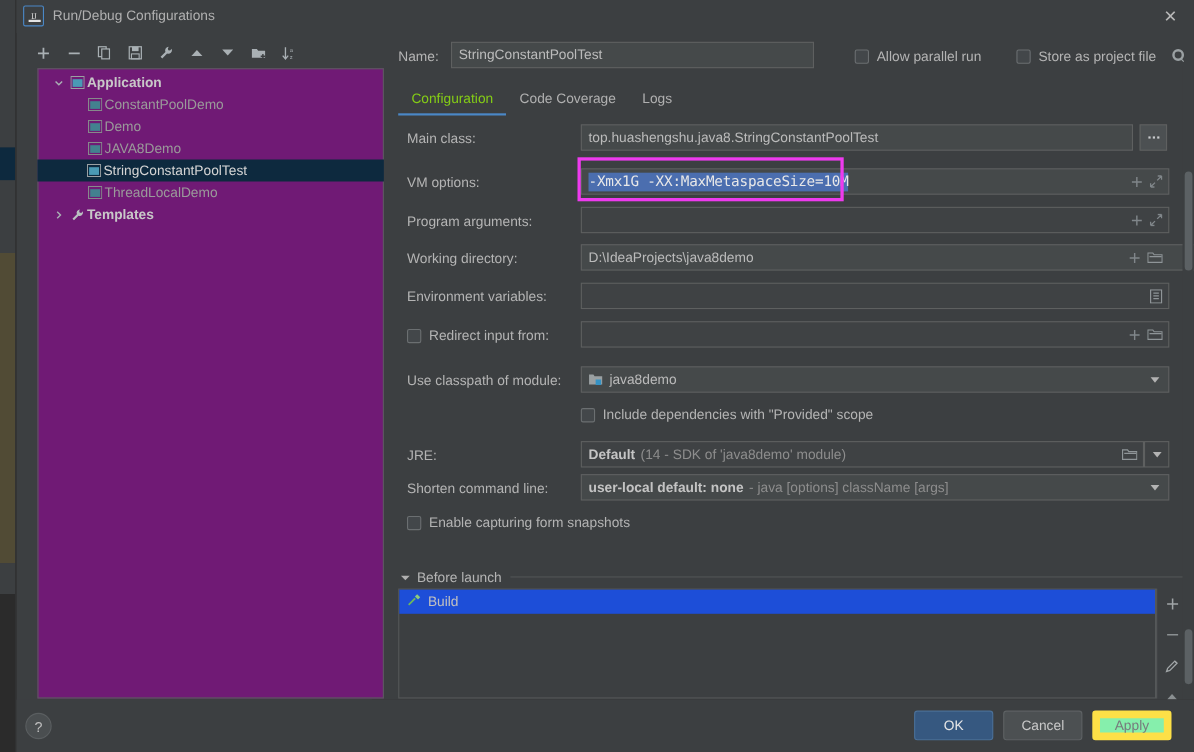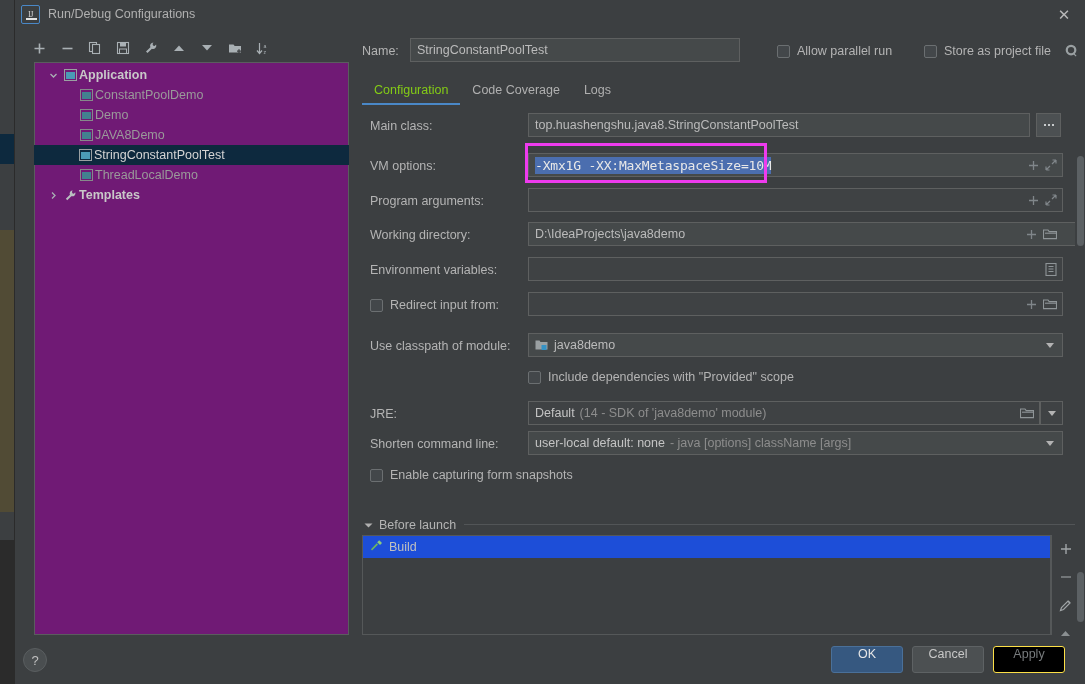--- a/index.html
+++ b/index.html
@@ -168,33 +168,33 @@
   
   .footer { position: absolute; left: 0; top: 636px; width: 1071px; height: 48px; background: #3c3f41; }
   .help-btn {
     position: absolute; left: 8px; top: 12px; width: 24px; height: 24px;
     border-radius: 50%; background: #4a4e50; border: 1px solid #5a5e60;
     display: flex; align-items: center; justify-content: center;
     color: #c0c0c0; font-size: 13px;
   }
   .btn {
     position: absolute; top: 10px; height: 27px;
-    display: flex; justify-content: center;
+    display: flex; align-items: center; justify-content: center;
     font-size: 12.5px; border-radius: 3px;
   }
   .btn.primary { background: #365880; border: 1px solid #4a7099; color: #e6e6e6; }
   .btn.normal { background: #4c5052; border: 1px solid #5e6264; color: #c8c8c8; }
-  .btn.disabled { background: #000000; border: 1px solid #fde047; color: #777b7d; }
+  .btn.disabled { background: #86efac; border: 7px solid #fde047; color: #777b7d; }
 
   
   .scroll-track { position: absolute; right: 0; top: 30px; width: 11px; height: 605px; background: #3c3f41; }
   .scroll-thumb { position: absolute; right: 2px; top: 96px; width: 7px; height: 90px; background: #5c6164; border-radius: 4px; }
   .scroll-thumb2 { position: absolute; right: 2px; top: 512px; width: 7px; height: 50px; background: #5c6164; border-radius: 4px; }
   .dim { color: #8d8d8d; }
-  .strong { color: #c4c4c4; }
+  .strong { color: #c4c4c4; font-weight: bold; }
 </style>
 </head>
 <body>
 
 <div id="root">
 
   <div class="bg-strip">
     <div class="bg-seg a"></div>
     <div class="bg-seg b"></div>
     <div class="bg-seg c"></div>

